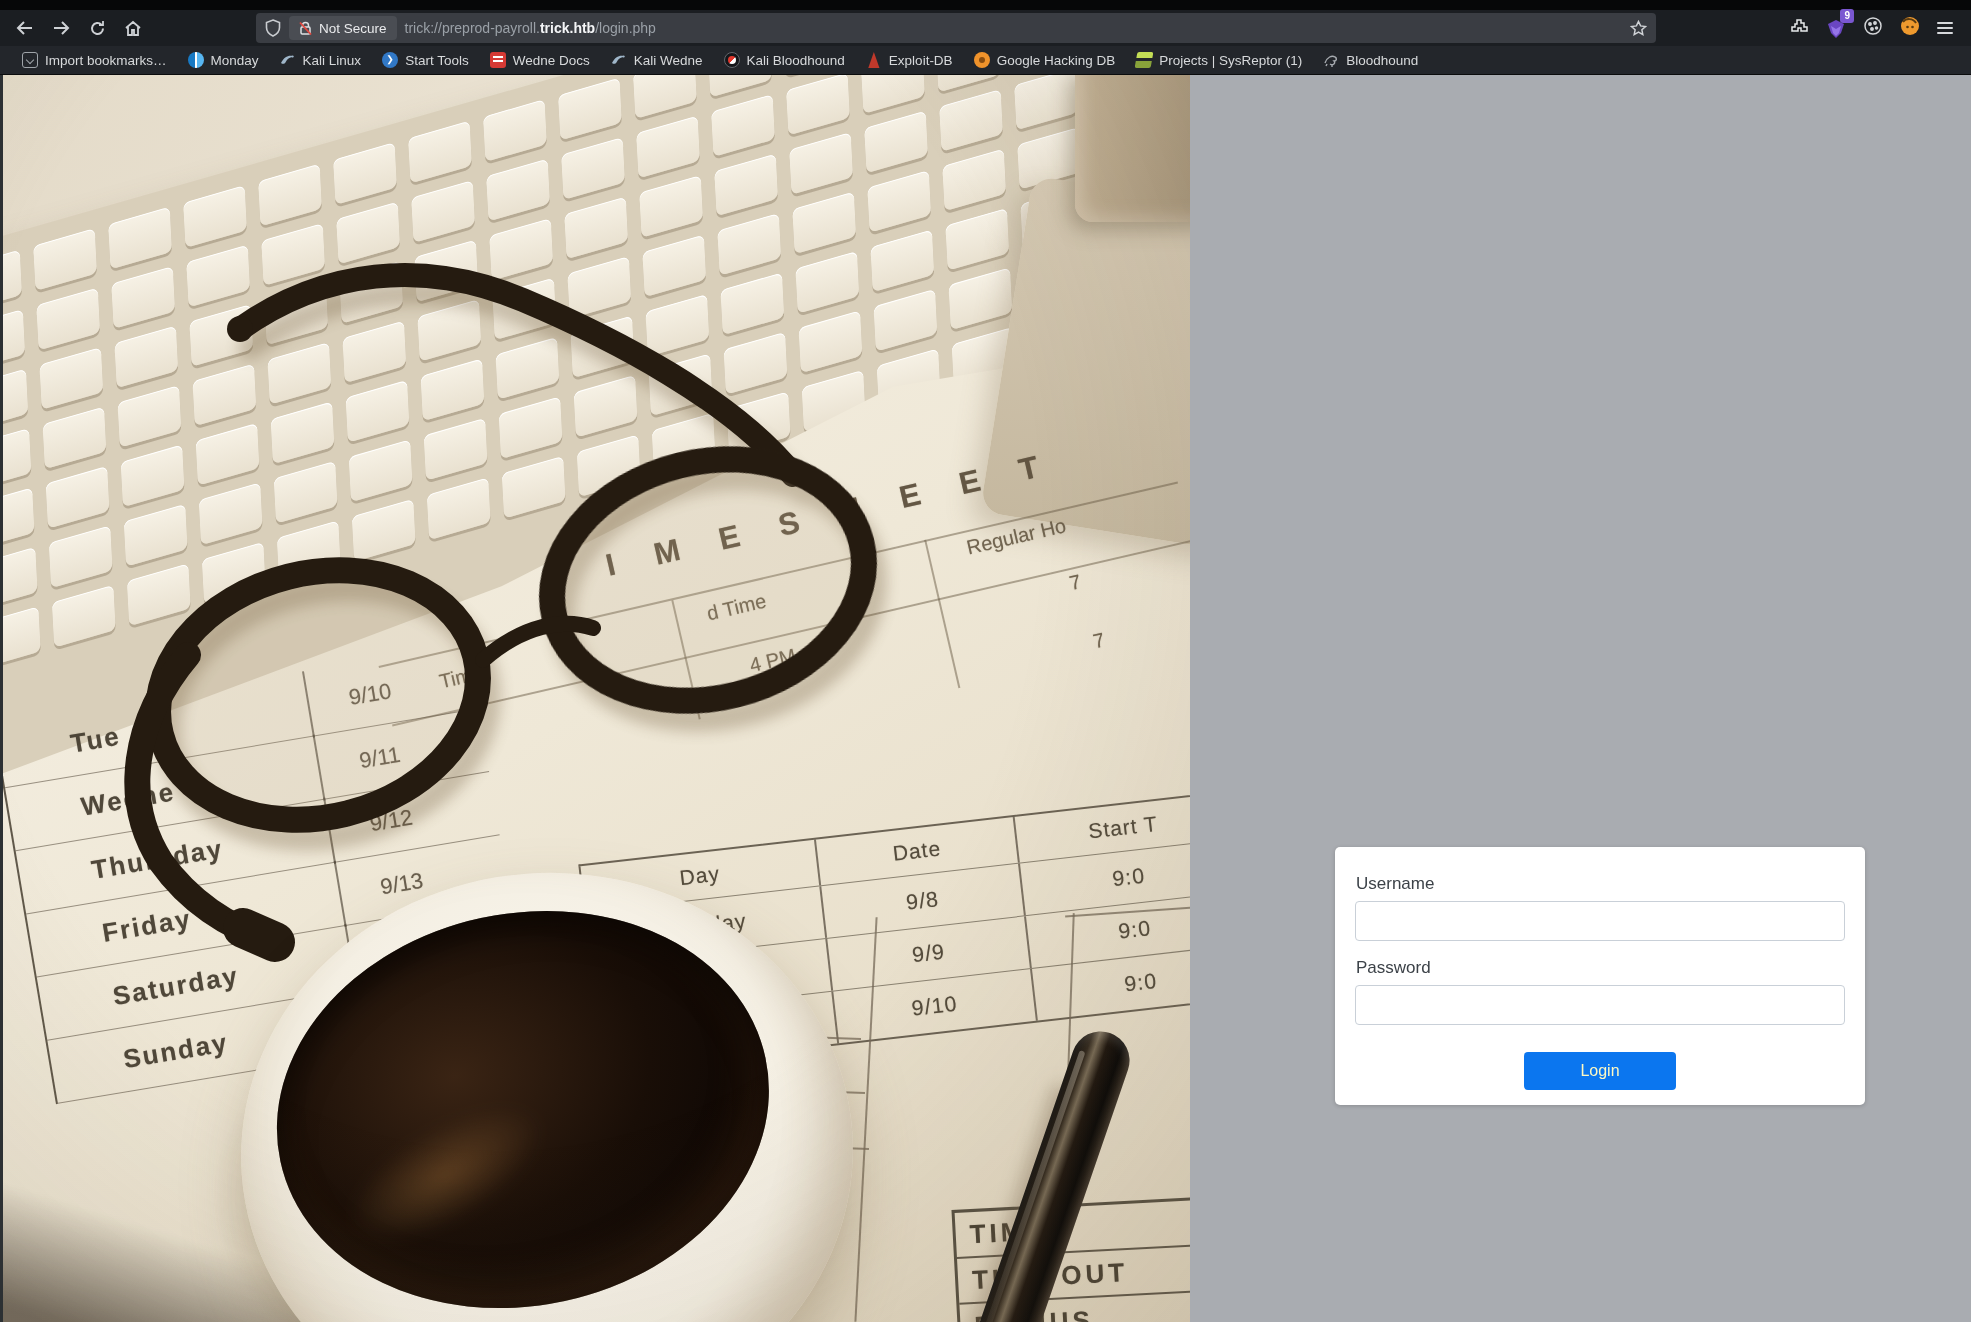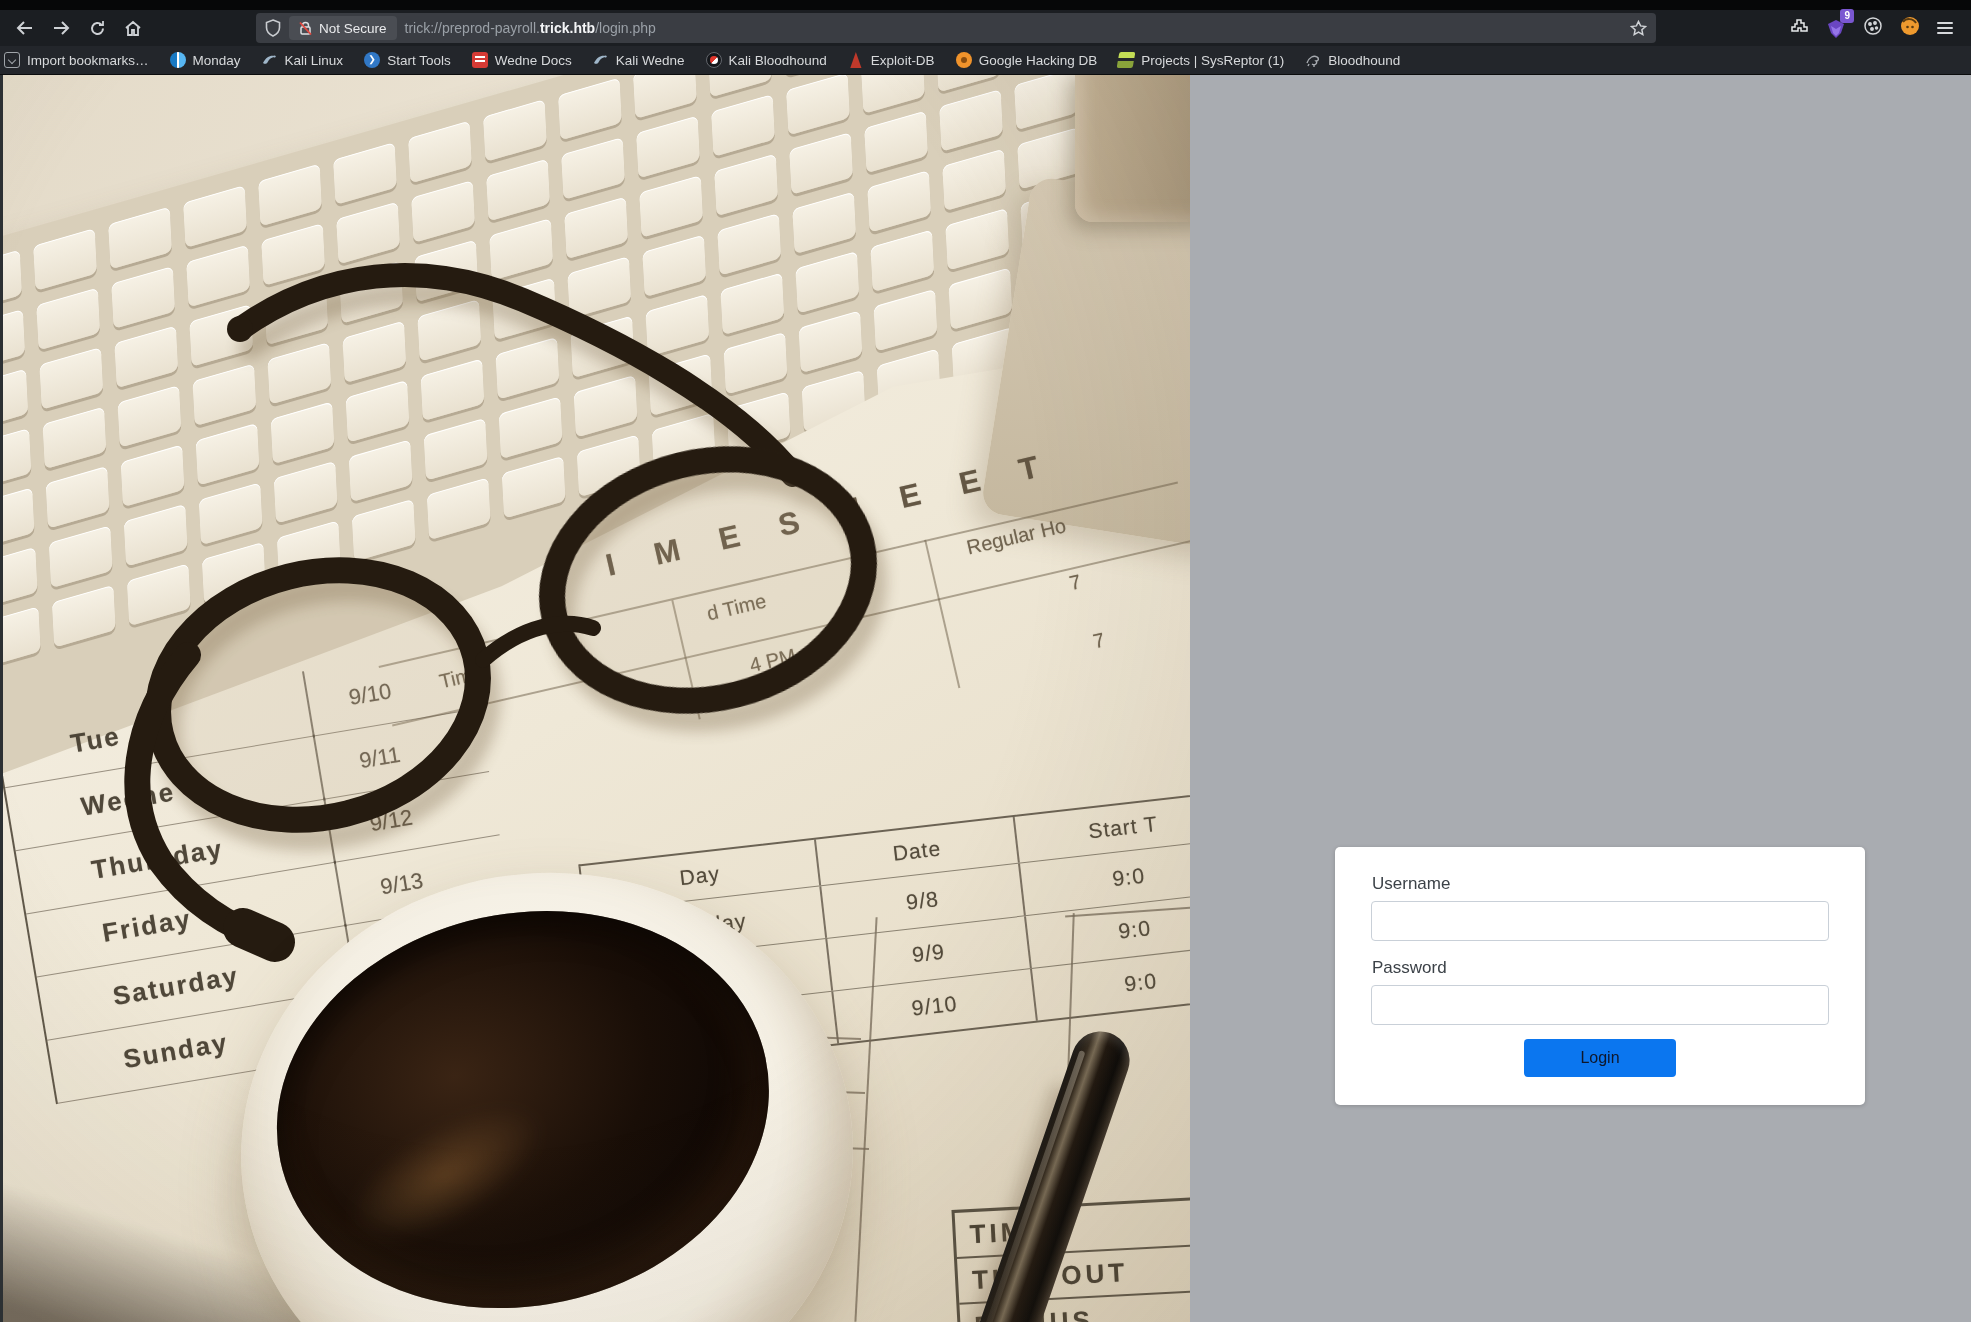--- a/index.html
+++ b/index.html
@@ -22,21 +22,21 @@
   .url-path{color:#9aa0a7;text-align:right;}
   .star{margin-left:auto;color:#d0d3d7;display:flex;}
   .right-icons{margin-left:auto;display:flex;align-items:center;gap:17px;padding-right:8px;}
   .foxy{position:relative;display:flex;}
   .ext-badge{position:absolute;top:-9px;right:-8px;background:#7a57d1;color:#fff;font-size:10px;
              line-height:1;padding:2px 4px;border-radius:3px;font-weight:700;}
   .hamburger{display:flex;flex-direction:column;gap:3px;}
   .hamburger i{width:16px;height:2px;background:#d6d8db;border-radius:1px;}
 
   .bookmarks{height:28px;background:#23262b;border-bottom:1px solid #0b0c0d;display:flex;
-             align-items:center;padding:0 4px;gap:21px;font-size:13.5px;color:#d7d9db;}
+             align-items:center;padding:0 22px;gap:21px;font-size:13.5px;color:#d7d9db;}
   .bm-item{display:flex;align-items:center;gap:7px;white-space:nowrap;}
   .bm-ico{width:16px;height:16px;flex:none;position:relative;border-radius:3px;}
   .ico-import{border:1.5px solid #9fa4a9;border-radius:3px;box-sizing:border-box;}
   .ico-import::after{content:"";position:absolute;left:4px;top:4px;width:5px;height:5px;
      border-left:1.5px solid #9fa4a9;border-bottom:1.5px solid #9fa4a9;transform:rotate(-45deg);}
   .ico-offsec{border-radius:50%;background:linear-gradient(90deg,#1779c4 46%,#fff 46% 54%,#57b6f2 54%);}
   .ico-kali,.ico-kali-forums{background:none;}
   .ico-kali svg,.ico-kali-forums svg,.ico-bloodhound svg{display:block;}
   .ico-kali-tools{border-radius:50%;background:#3178c6;}
   .ico-kali-tools::after{content:"❯";position:absolute;left:4px;top:2px;font-size:9px;color:#fff;}
@@ -58,26 +58,26 @@
   .content{position:absolute;top:75px;left:0;right:0;bottom:0;display:flex;}
   .photo{position:relative;width:1190px;height:1247px;overflow:hidden;flex:none;
          border-left:3px solid #2c3033;box-sizing:border-box;
          background:linear-gradient(112deg,#e4dbc9,#ebe3d3 38%,#f0e9da 60%,#e6dcc8);}
   .photo::after{content:"";position:absolute;inset:0;z-index:50;pointer-events:none;
      background:radial-gradient(ellipse at 42% 36%,rgba(255,252,244,0) 55%,rgba(110,92,66,.17) 100%);}
   .panel{flex:1;background:#a9acb1;position:relative;}
 
   
   .card{position:absolute;left:145px;top:772px;width:530px;height:258px;background:#fff;
-        border-radius:5px;box-shadow:0 1px 4px rgba(0,0,0,.18);padding:27px 36px;box-sizing:border-box;}
+        border-radius:5px;box-shadow:0 1px 4px rgba(0,0,0,.18);padding:27px 20px;box-sizing:border-box;}
   .form-label{font-size:17px;color:#3c4248;margin:0 0 7px 1px;}
   .form-label.second{margin-top:17px;}
   .form-input{width:100%;height:40px;border:1px solid #c9d0d8;border-radius:4px;background:#fff;
         box-sizing:border-box;padding:0 12px;font-size:15px;color:#333;outline:none;display:block;}
-  .btn-login{display:block;margin:14px auto 0;width:152px;height:38px;background:#0b76ef;color:#0f172a;
+  .btn-login{display:block;margin:27px auto 0;width:152px;height:38px;background:#0b76ef;color:#fef9c3;
         border:none;border-radius:4px;font-size:16px;font-family:inherit;cursor:pointer;}
 
   
   .kb{position:absolute;left:-150px;top:34px;width:1560px;height:570px;z-index:1;
       transform:rotate(-16deg) skewX(-13deg);transform-origin:40% 40%;
       background:#d9cfba;border-radius:18px;box-shadow:0 14px 30px rgba(120,100,70,.25);}
   .key{position:absolute;width:64px;height:44px;border-radius:7px;
        background:linear-gradient(180deg,#f6f1e5,#e9e1d0);
        box-shadow:0 3px 0 rgba(125,110,88,.38),inset 0 1px 0 #fff;}
   .desk{position:absolute;inset:0;z-index:2;

